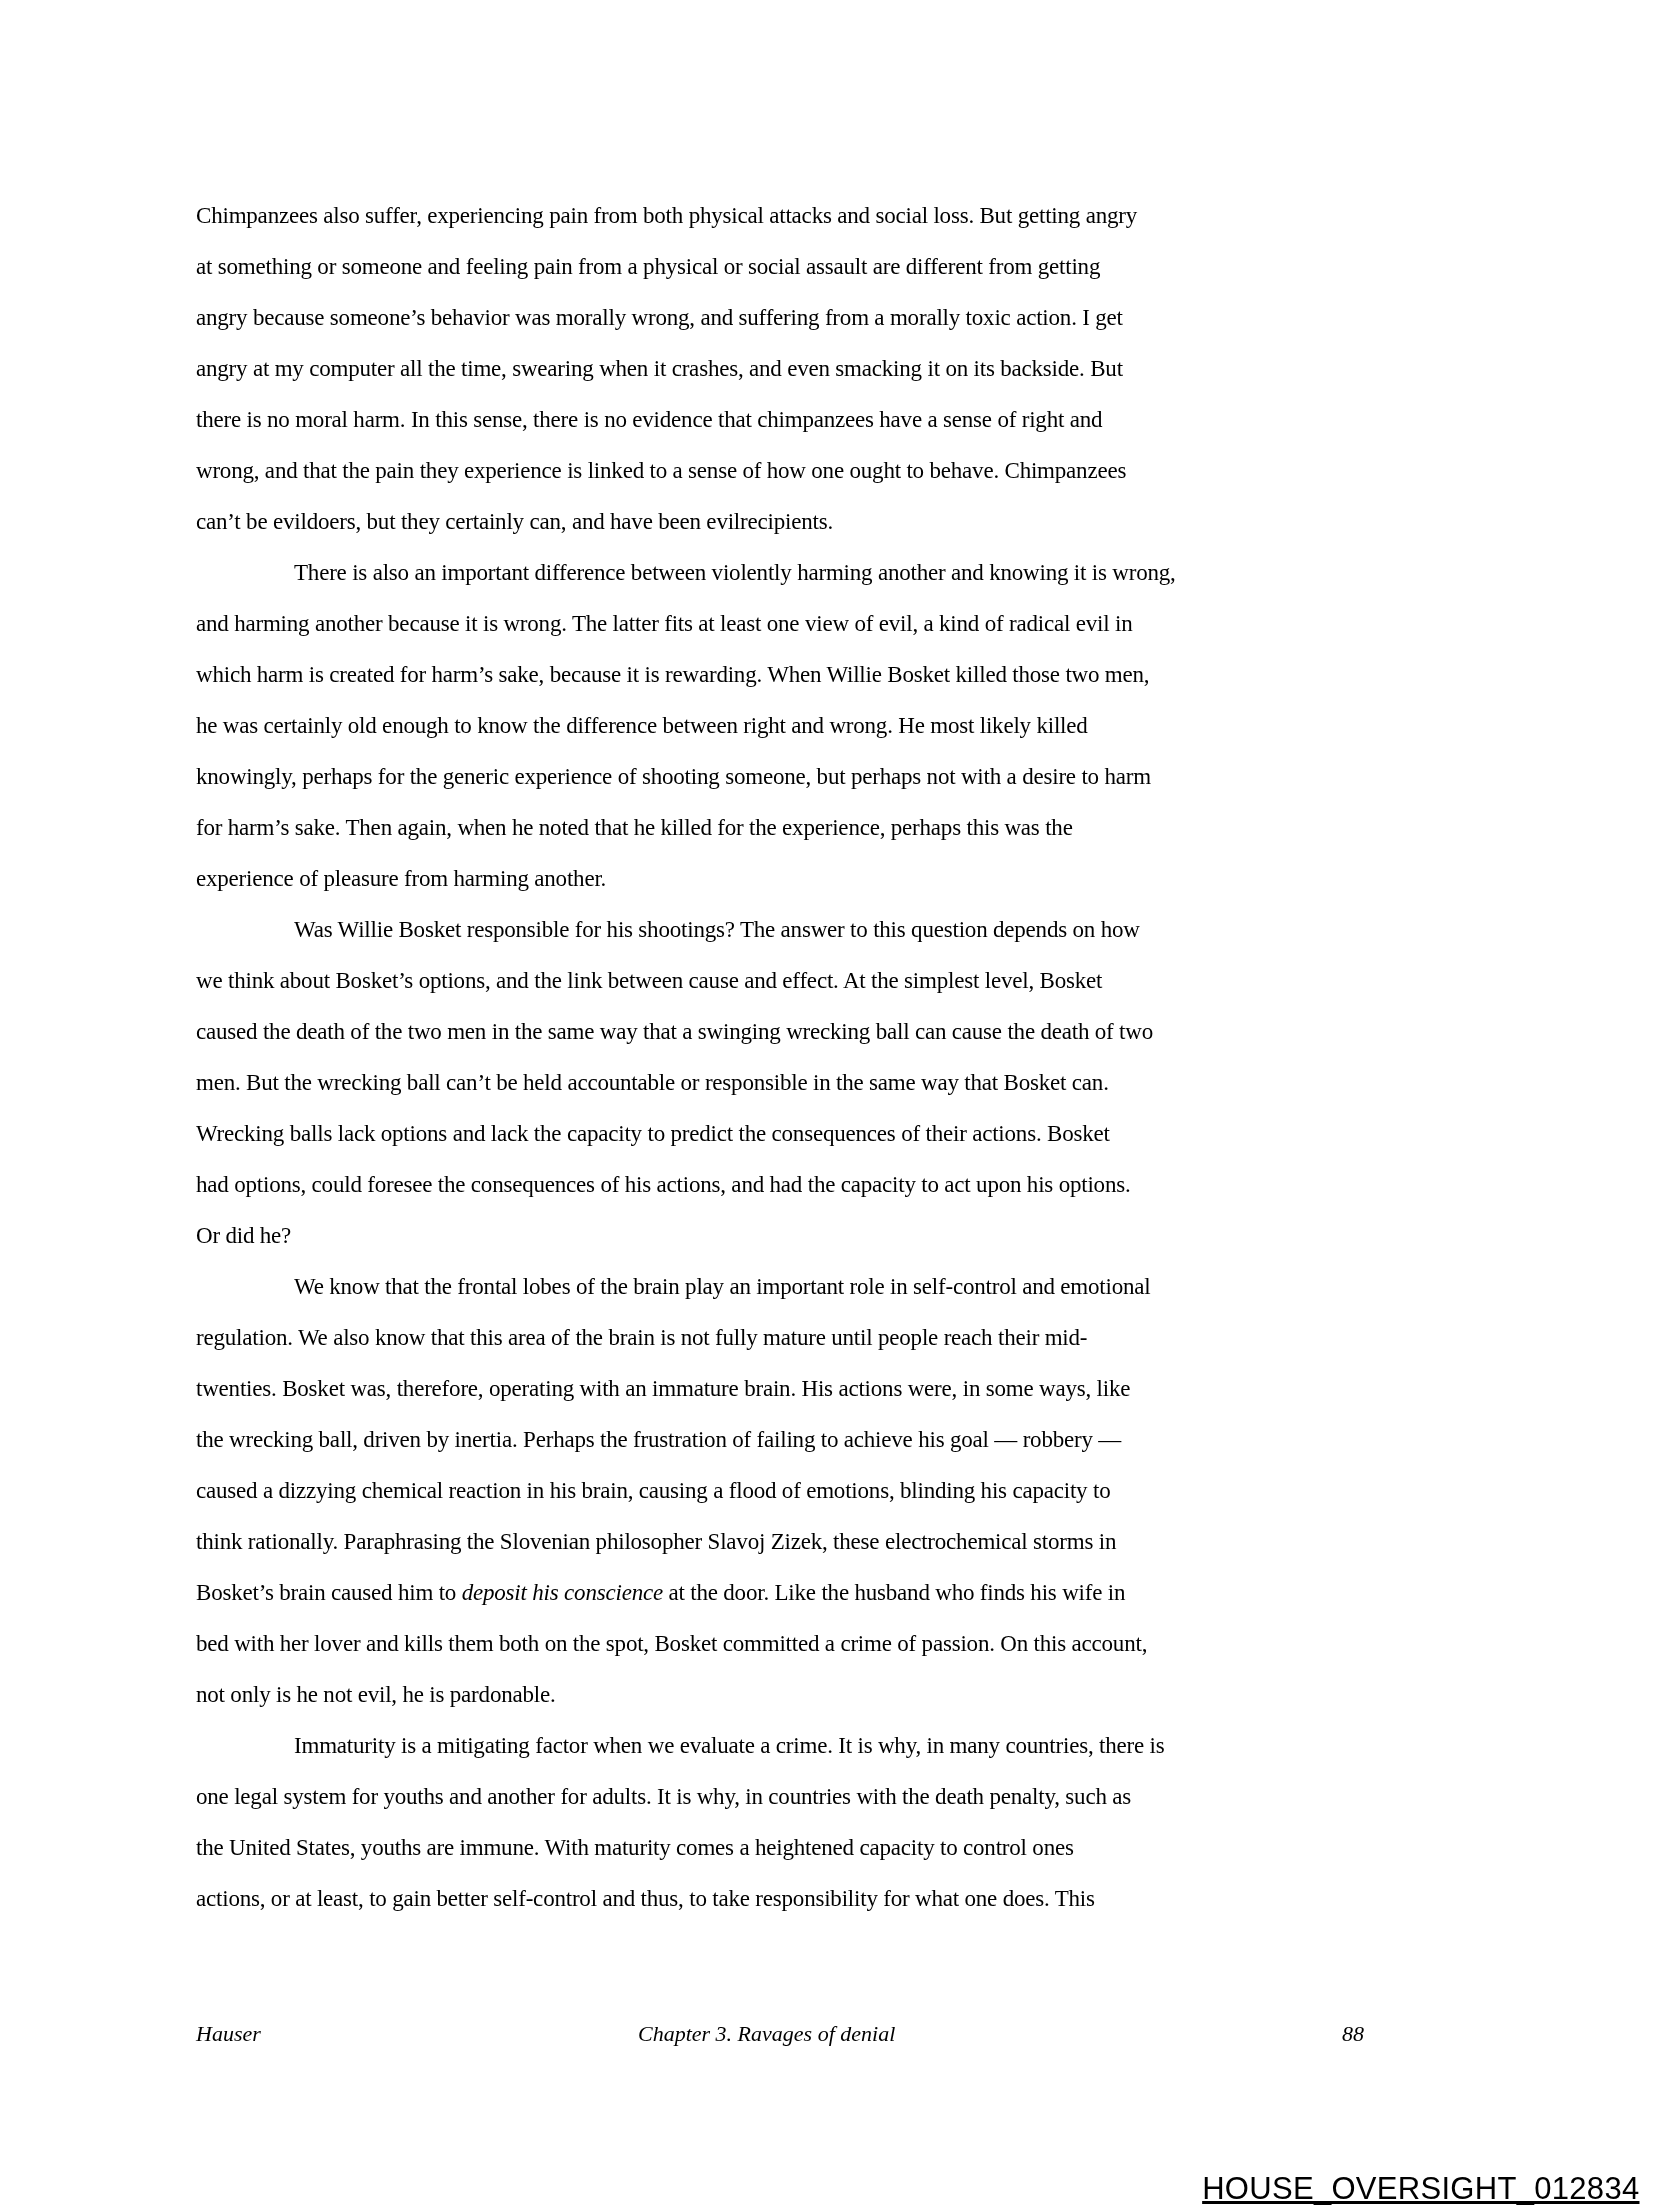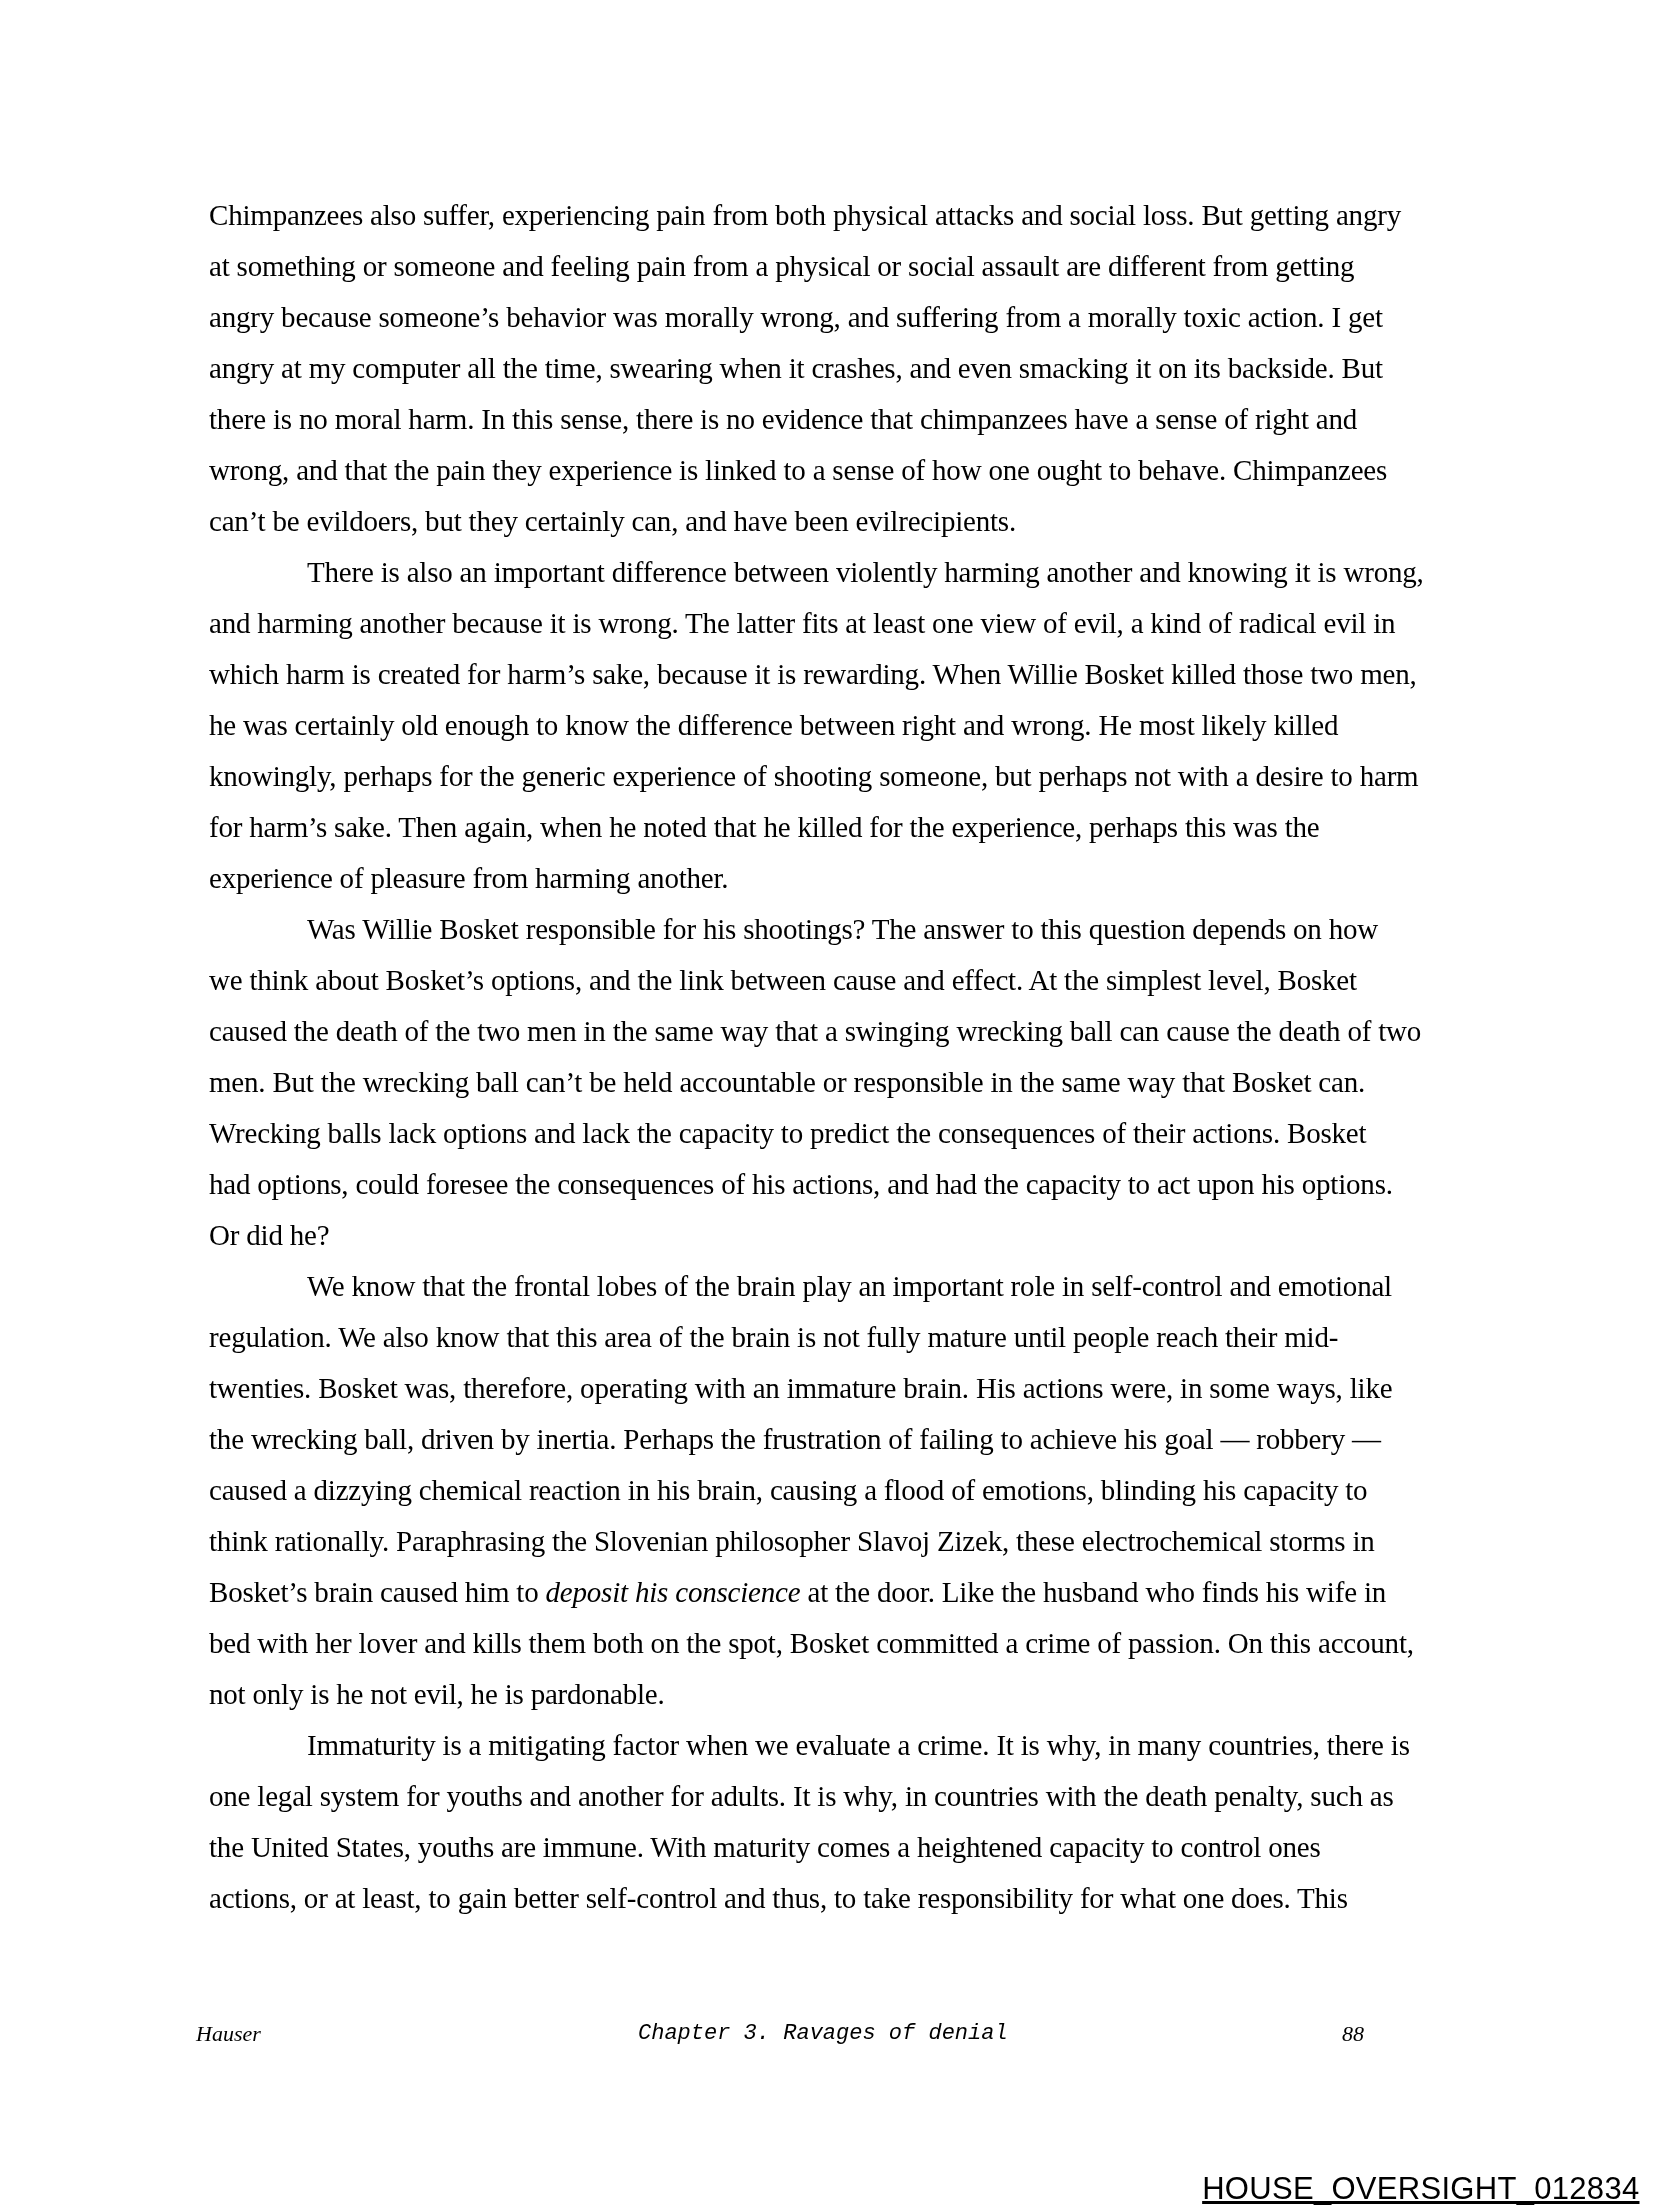--- a/index.html
+++ b/index.html
@@ -18,42 +18,41 @@
     .page-body {
       position: absolute;
       left: 196px;
       top: 190px;
       width: 1283px;
     }
     .line {
       display: block;
       height: 51px;
       line-height: 51px;
-      font-size: 29px;
+      font-size: 23px;
       white-space: nowrap;
       letter-spacing: -0.2px;
-      margin-left: 13px;
     }
     .line.indent {
       padding-left: 98px;
     }
     .line em {
       font-style: italic;
     }
     .footer {
       position: absolute;
       top: 2021px;
       font-size: 22px;
       font-style: italic;
       line-height: 26px;
       white-space: nowrap;
       text-align: right;
     }
     .footer-author { left: 196px; }
-    .footer-chapter { left: 638px; font-family: Liberation Mono, monospace; }
+    .footer-chapter { left: 638px; }
     .footer-page { left: 1342px; }
     .bates {
       position: absolute;
       right: 29.5px;
       top: 2172px;
       font-family: "Liberation Sans", "DejaVu Sans", sans-serif;
       font-size: 31px;
       line-height: 33px;
       letter-spacing: 0.3px;
       white-space: nowrap;

